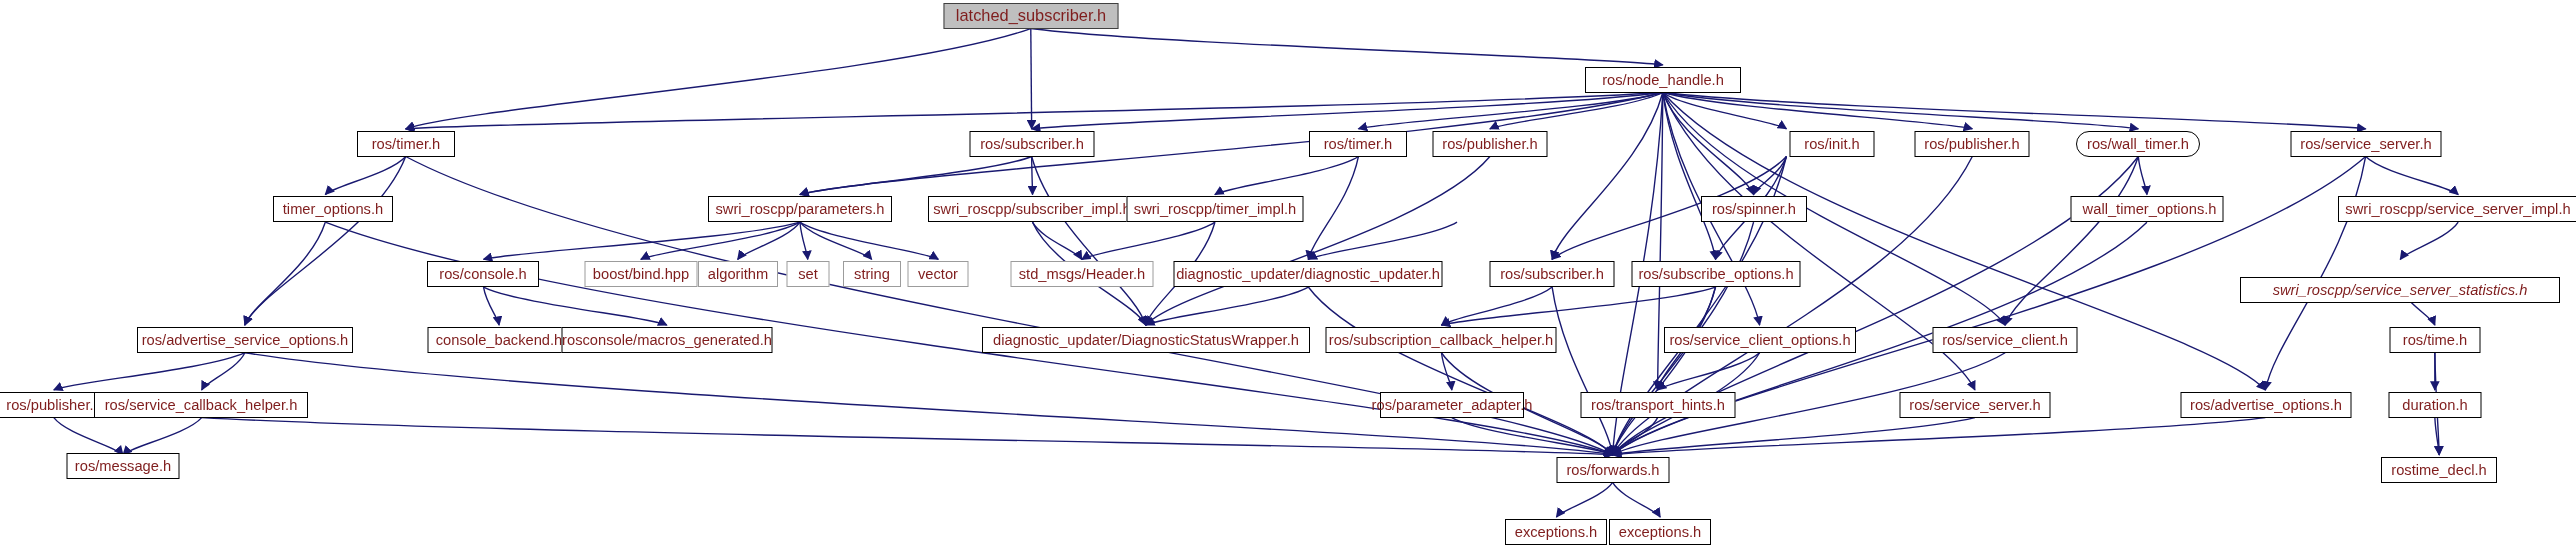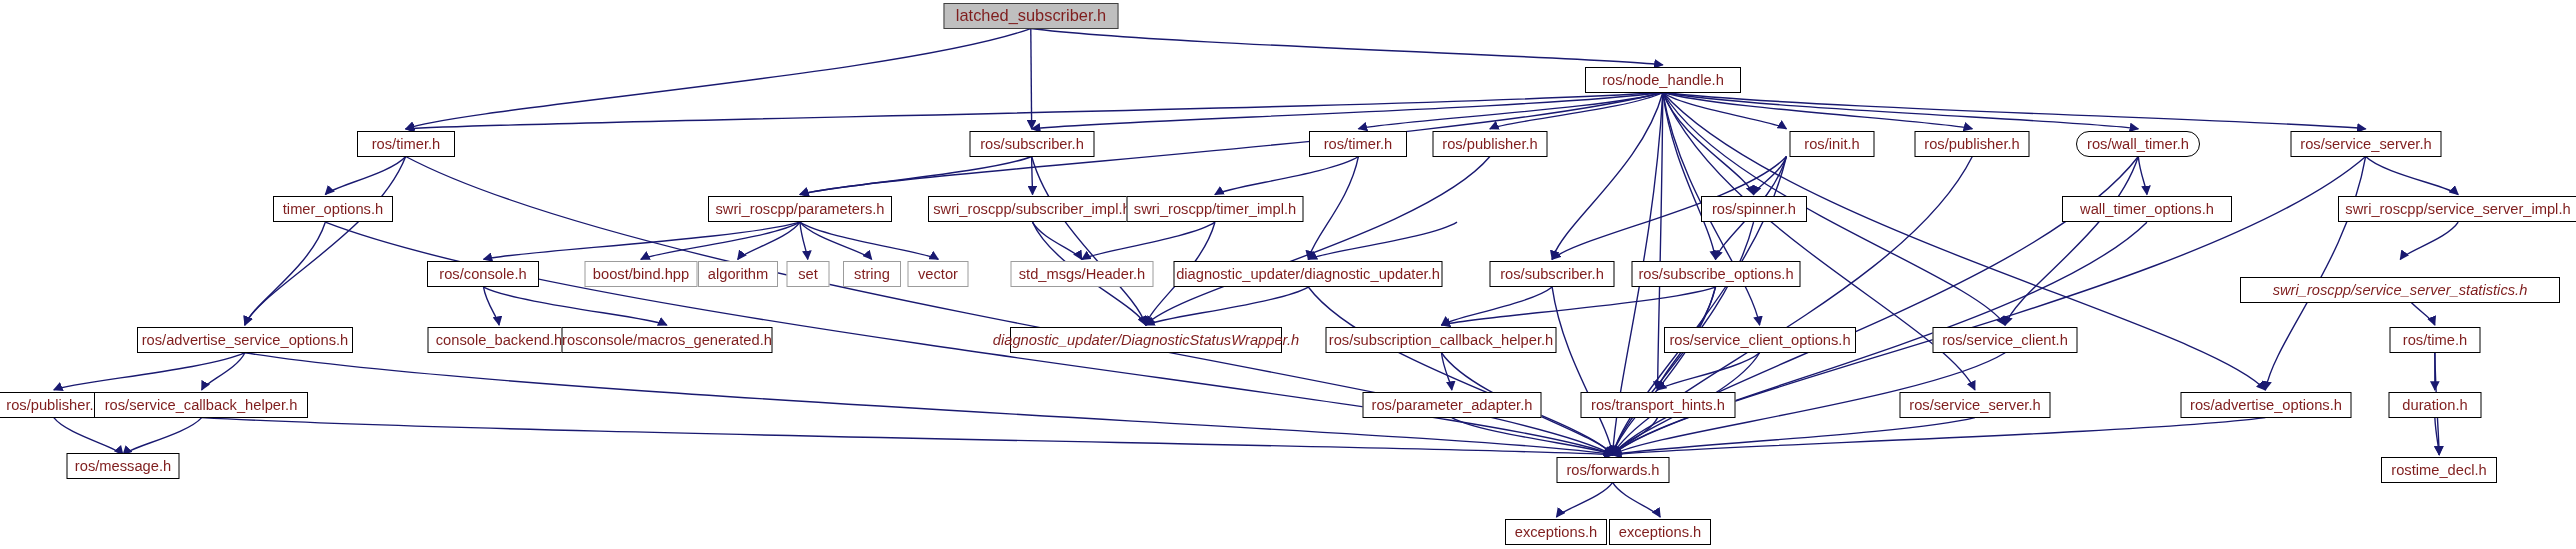--- a/index.html
+++ b/index.html
@@ -200,21 +200,21 @@
       </div>
       <div class="node" style="left: 1032px; top: 209px; width: 208px;">
         <span class="node-label">swri_roscpp/subscriber_impl.h</span>
       </div>
       <div class="node" style="left: 1215px; top: 209px; width: 177px;">
         <span class="node-label">swri_roscpp/timer_impl.h</span>
       </div>
       <div class="node" style="left: 1754px; top: 209px; width: 106px;">
         <span class="node-label">ros/spinner.h</span>
       </div>
-      <div class="node" style="left: 2147px; top: 209px; width: 170px;">
+      <div class="node" style="left: 2147px; top: 209px; width: 153px; justify-content: flex-end;">
         <span class="node-label">wall_timer_options.h</span>
       </div>
       <div class="node" style="left: 2458px; top: 209px; width: 240px;">
         <span class="node-label">swri_roscpp/service_server_impl.h</span>
       </div>
       <div class="node emph" style="left: 483px; top: 274px; width: 112px;">
         <span class="node-label">ros/console.h</span>
       </div>
       <div class="node ext" style="left: 641px; top: 274px; width: 113px;">
         <span class="node-label">boost/bind.hpp</span>
@@ -248,42 +248,42 @@
       </div>
       <div class="node" style="left: 245px; top: 340px; width: 216px;">
         <span class="node-label">ros/advertise_service_options.h</span>
       </div>
       <div class="node" style="left: 499px; top: 340px; width: 143px;">
         <span class="node-label">console_backend.h</span>
       </div>
       <div class="node" style="left: 667px; top: 340px; width: 211px;">
         <span class="node-label">rosconsole/macros_generated.h</span>
       </div>
-      <div class="node emph" style="left: 1146px; top: 340px; width: 272px; font-style: italic;">
+      <div class="node emph" style="left: 1146px; top: 340px; width: 328px;">
         <span class="node-label">diagnostic_updater/DiagnosticStatusWrapper.h</span>
       </div>
       <div class="node" style="left: 1441px; top: 340px; width: 231px;">
         <span class="node-label">ros/subscription_callback_helper.h</span>
       </div>
       <div class="node" style="left: 1760px; top: 340px; width: 192px;">
         <span class="node-label">ros/service_client_options.h</span>
       </div>
       <div class="node" style="left: 2005px; top: 340px; width: 145px;">
         <span class="node-label">ros/service_client.h</span>
       </div>
       <div class="node" style="left: 2435px; top: 340px; width: 91px;">
         <span class="node-label">ros/time.h</span>
       </div>
       <div class="node" style="left: 54px; top: 405px; width: 115px;">
         <span class="node-label">ros/publisher.h</span>
       </div>
       <div class="node emph" style="left: 201px; top: 405px; width: 214px;">
         <span class="node-label">ros/service_callback_helper.h</span>
       </div>
-      <div class="node" style="left: 1452px; top: 405px; width: 179px;">
+      <div class="node" style="left: 1452px; top: 405px; width: 144px;">
         <span class="node-label">ros/parameter_adapter.h</span>
       </div>
       <div class="node" style="left: 1658px; top: 405px; width: 155px;">
         <span class="node-label">ros/transport_hints.h</span>
       </div>
       <div class="node" style="left: 1975px; top: 405px; width: 151px;">
         <span class="node-label">ros/service_server.h</span>
       </div>
       <div class="node" style="left: 2266px; top: 405px; width: 171px;">
         <span class="node-label">ros/advertise_options.h</span>

